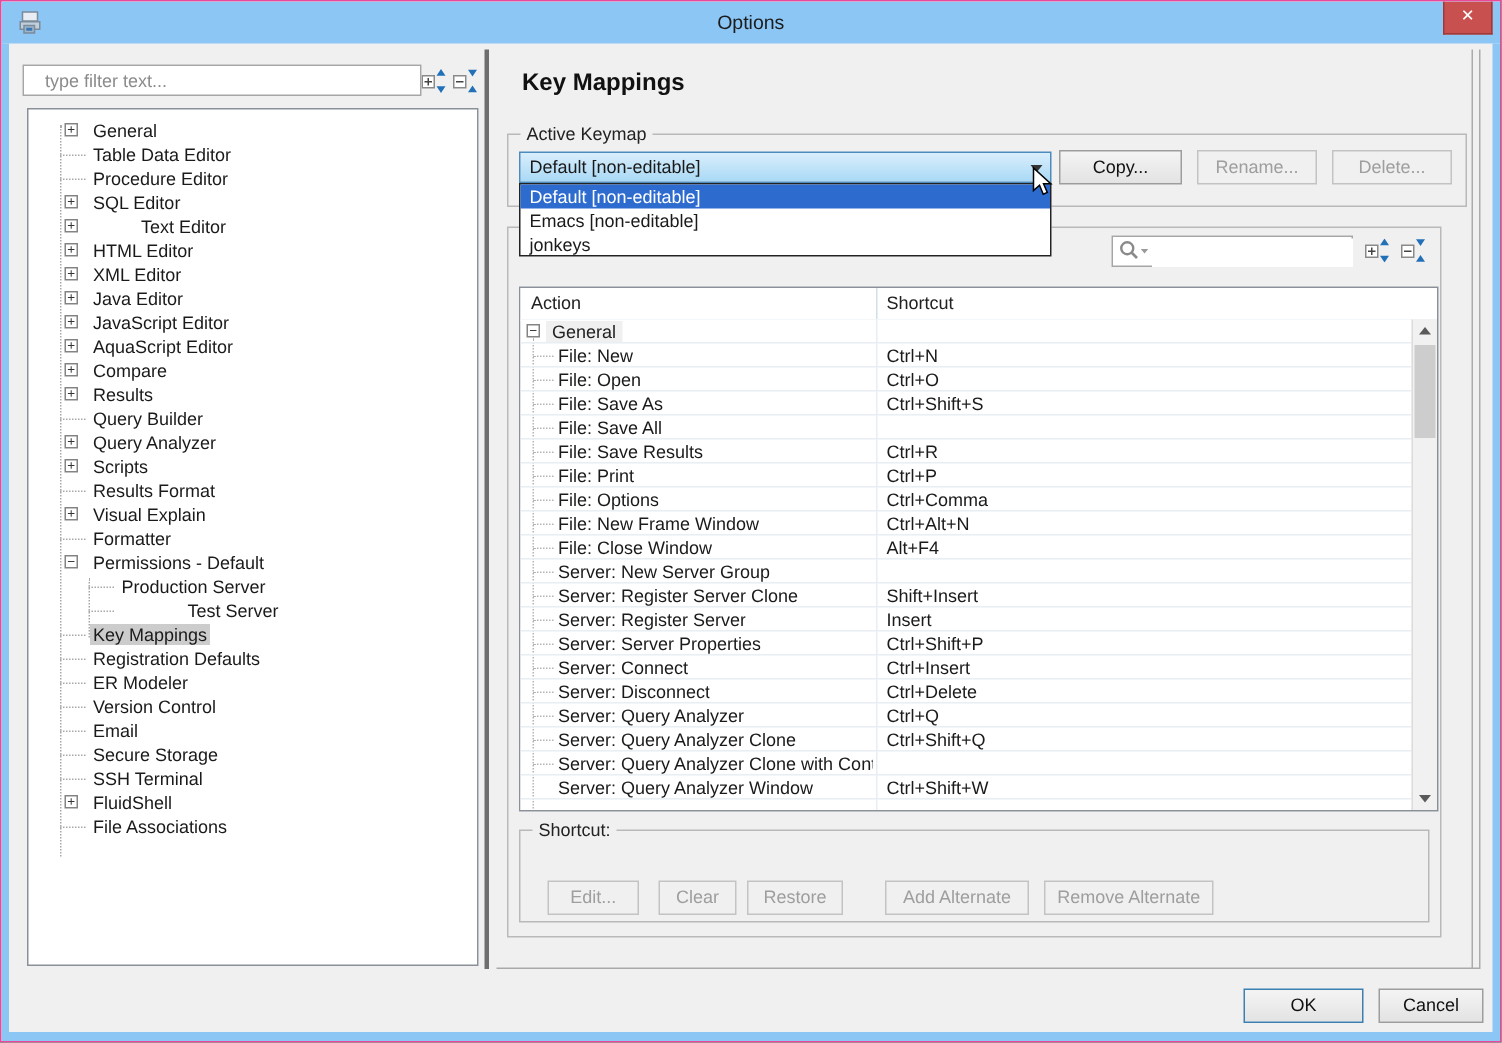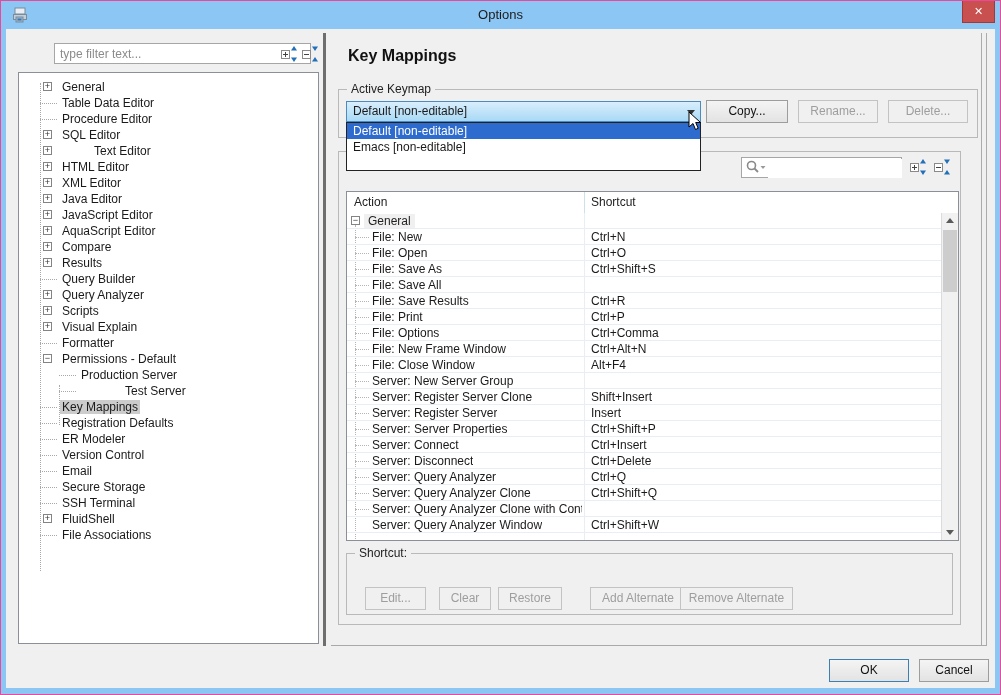--- a/index.html
+++ b/index.html
@@ -10,21 +10,21 @@
   .title-text{position:absolute;left:0;right:0;top:6px;text-align:center;font-size:13px;color:#1c1c1c;}
   .app-icon{position:absolute;left:10px;top:5px;}
   .close-btn{position:absolute;left:961px;top:0;width:31px;height:21px;background:#c8504e;
     border:1px solid #9f3a39;border-top:none;color:#fff;font-size:11px;line-height:20px;text-align:center;}
   .wb{position:absolute;background:#8cc6f5;}
   .wb-l{left:0;top:28px;width:5px;height:661px;}
   .wb-r{left:994px;top:28px;width:5px;height:661px;}
   .wb-b{left:0;top:687px;width:999px;height:6px;}
   
   .filter-input{position:absolute;left:14px;top:42px;width:250px;height:19px;border:1px solid #a6a6a6;
-    font-family:"Liberation Sans",sans-serif;font-size:12px;padding:0 0 0 5px;color:#444;background:#fff;outline:none;margin-left:39px;}
+    font-family:"Liberation Sans",sans-serif;font-size:12px;padding:0 0 0 14px;color:#444;background:#fff;outline:none;}
   .filter-input::placeholder{color:#8b8b8b;}
   .mini-icon{position:absolute;width:17px;height:16px;}
   .tree-box{position:absolute;left:17px;top:71px;width:299px;height:570px;background:#fff;
     border:1px solid #8a8f98;overflow:hidden;}
   .tree-items{position:absolute;left:0;top:6px;width:100%;}
   .tree-row{position:relative;height:16px;}
   .expander{position:absolute;top:3px;width:9px;height:9px;box-sizing:border-box;border:1px solid #848484;
     background:#fff;font-size:9px;line-height:7px;text-align:center;color:#333;}
   .hdash{position:absolute;top:8px;width:17px;border-top:1px dotted #a8a8a8;}
   .tree-label{position:absolute;top:1px;white-space:nowrap;padding:0 2px;line-height:14px;}
@@ -170,20 +170,24 @@
         </div>
         <div class="tree-row">
           <div class="expander" style="left: 24px;">+</div>
           <div class="tree-label" style="left: 41px;">Query Analyzer</div>
         </div>
         <div class="tree-row">
           <div class="expander" style="left: 24px;">+</div>
           <div class="tree-label" style="left: 41px;">Scripts</div>
         </div>
         <div class="tree-row">
+          <div class="hdash" style="left: 21px;"></div>
+          <div class="tree-label" style="left: 41px;">Results Format</div>
+        </div>
+        <div class="tree-row">
           <div class="expander" style="left: 24px;">+</div>
           <div class="tree-label" style="left: 41px;">Visual Explain</div>
         </div>
         <div class="tree-row">
           <div class="hdash" style="left: 21px;"></div>
           <div class="tree-label" style="left: 41px;">Formatter</div>
         </div>
         <div class="tree-row">
           <div class="expander" style="left: 24px;">−</div>
           <div class="tree-label" style="left: 41px;">Permissions - Default</div>
@@ -242,20 +246,21 @@
   <div class="groupbox" style="left:337px;top:88px;width:640px;height:49px;">
     <span class="group-label">Active Keymap</span>
   </div>
   <div class="combo">
     <span>Default [non-editable]</span>
     <span class="combo-arrow"></span>
   </div>
   <div class="popup" id="keymap-popup">
       <div class="popup-item sel">Default [non-editable]</div>
       <div class="popup-item">Emacs [non-editable]</div>
+      <div class="popup-item">jonkeys</div>
     </div>
 
   <div class="groupbox" style="left:337px;top:150px;width:623px;height:474px;"></div>
 
   <div class="search-box">
     <svg width="22" height="17" viewBox="0 0 22 17" style="position:absolute;left:3px;top:1px;">
       <circle cx="6.5" cy="6.5" r="4" fill="none" stroke="#8a8a8a" stroke-width="1.6"></circle>
       <line x1="9.5" y1="9.5" x2="13" y2="13" stroke="#8a8a8a" stroke-width="1.8"></line>
       <polygon points="15.5,7 20.5,7 18,10" fill="#9a9a9a"></polygon>
     </svg>
@@ -393,21 +398,21 @@
         </div>
     </div>
   </div>
 
   <div class="groupbox" id="shortcut-group" style="left:345px;top:552px;width:607px;height:62px;">
     <span class="group-label">Shortcut:</span>
   <div class="btn disabled" style="left: 18px; top: 33px; width: 61px;">Edit...</div>
       <div class="btn disabled" style="left: 92px; top: 33px; width: 52px;">Clear</div>
       <div class="btn disabled" style="left: 151px; top: 33px; width: 64px;">Restore</div>
       <div class="btn disabled" style="left: 243px; top: 33px; width: 96px;">Add Alternate</div>
-      <div class="btn disabled" style="left: 333px; top: 33px; width: 113px;">Remove Alternate</div>
+      <div class="btn disabled" style="left: 349px; top: 33px; width: 113px;">Remove Alternate</div>
     </div>
 
   <div class="panel-bottom"></div>
   <div class="panel-edge"></div>
 
   <div class="btn primary" style="left:828px;top:658px;width:80px;">OK</div>
   <div class="btn" style="left:918px;top:658px;width:70px;">Cancel</div>
 
   <svg class="cursor" width="14" height="21" viewBox="0 0 14 21">
     <path d="M1,1 L1,16 L5,12.5 L7.5,18.5 L10.2,17.3 L7.7,11.5 L12.5,11.5 Z" fill="#fff" stroke="#000" stroke-width="1"></path>

